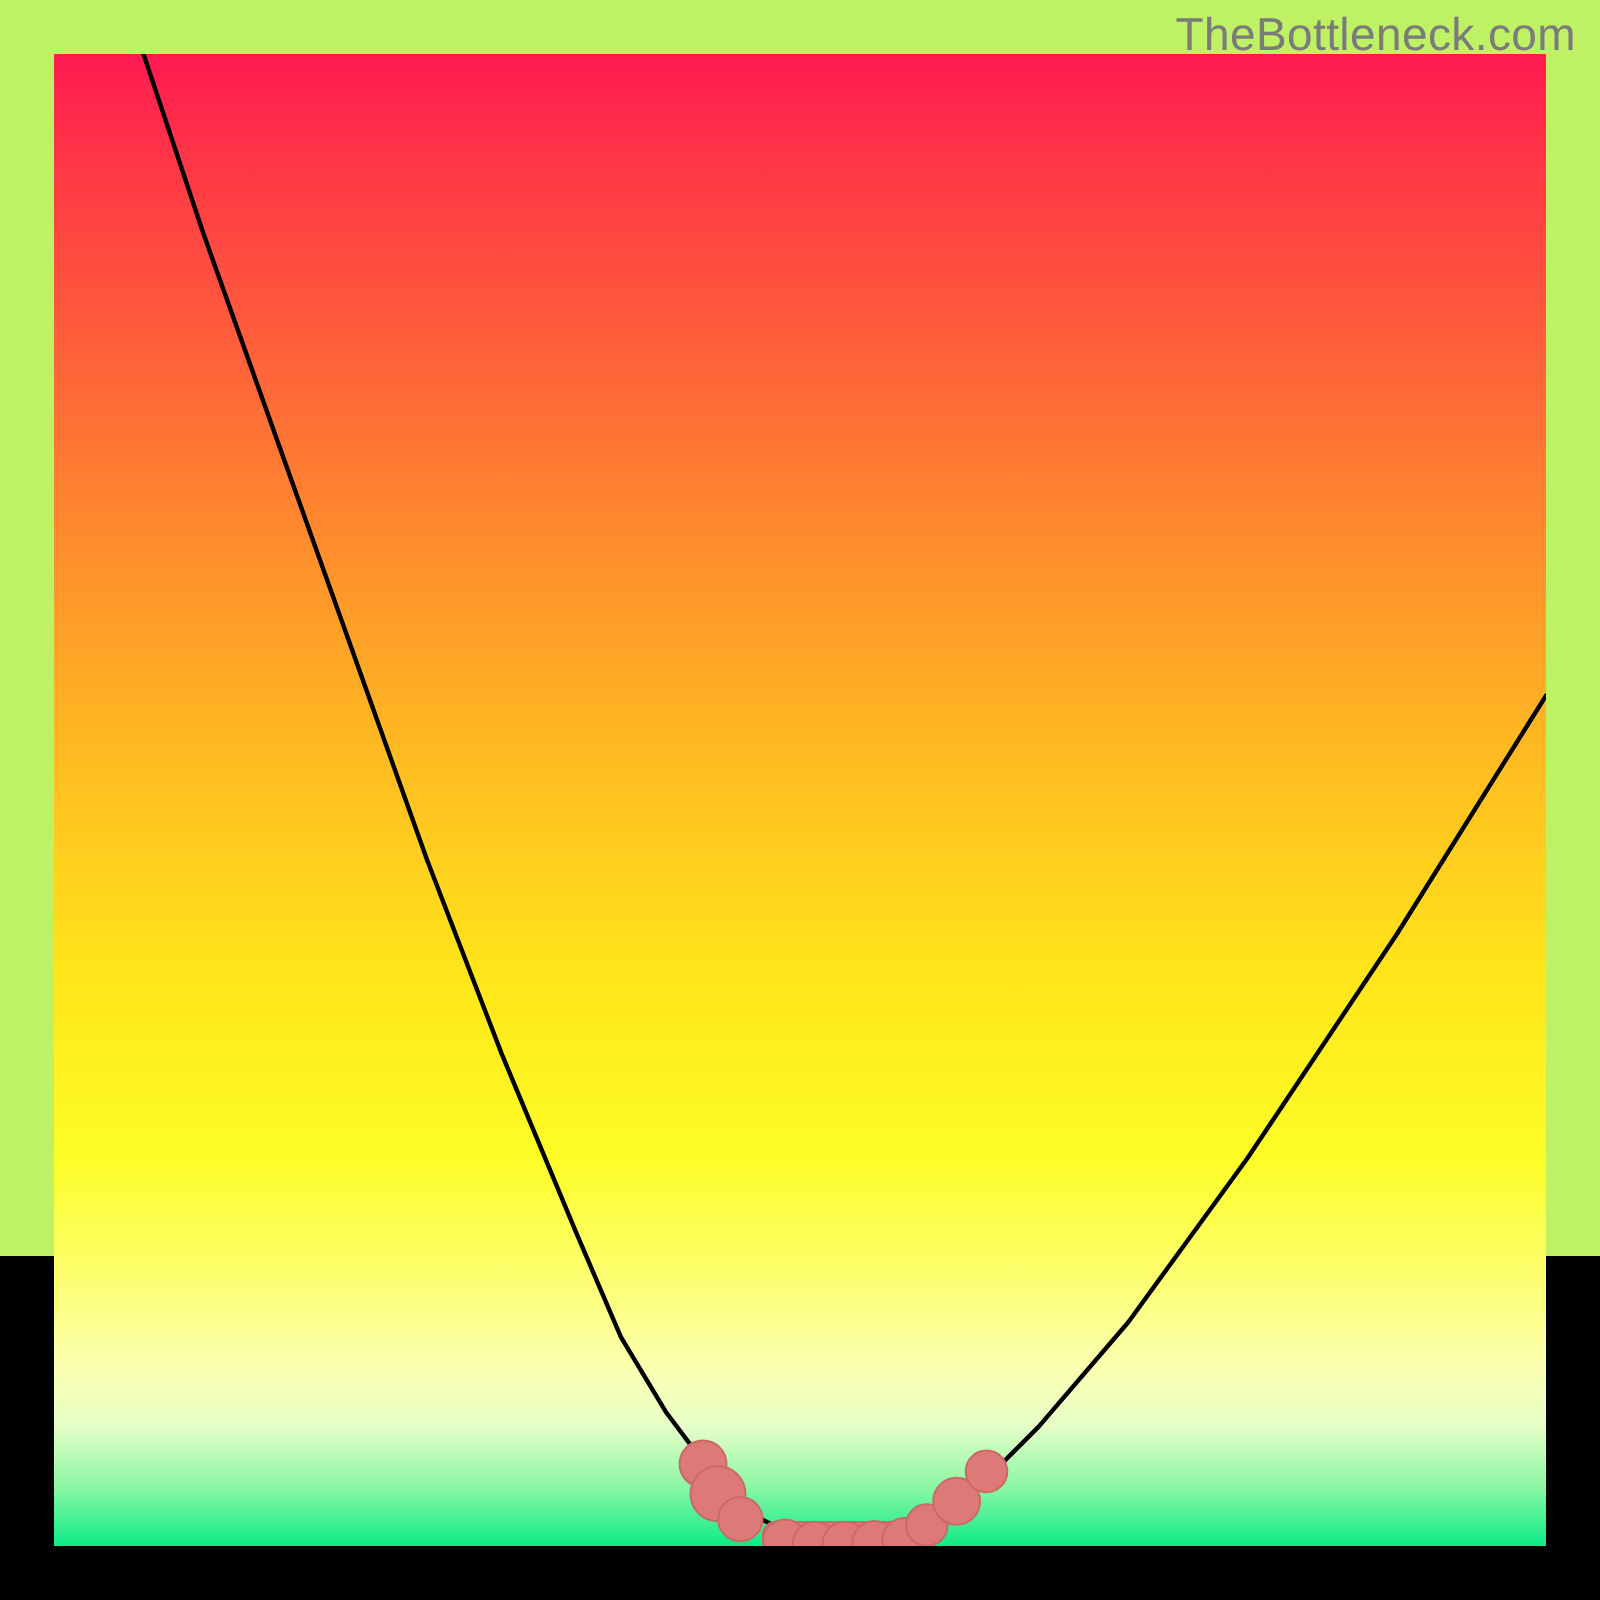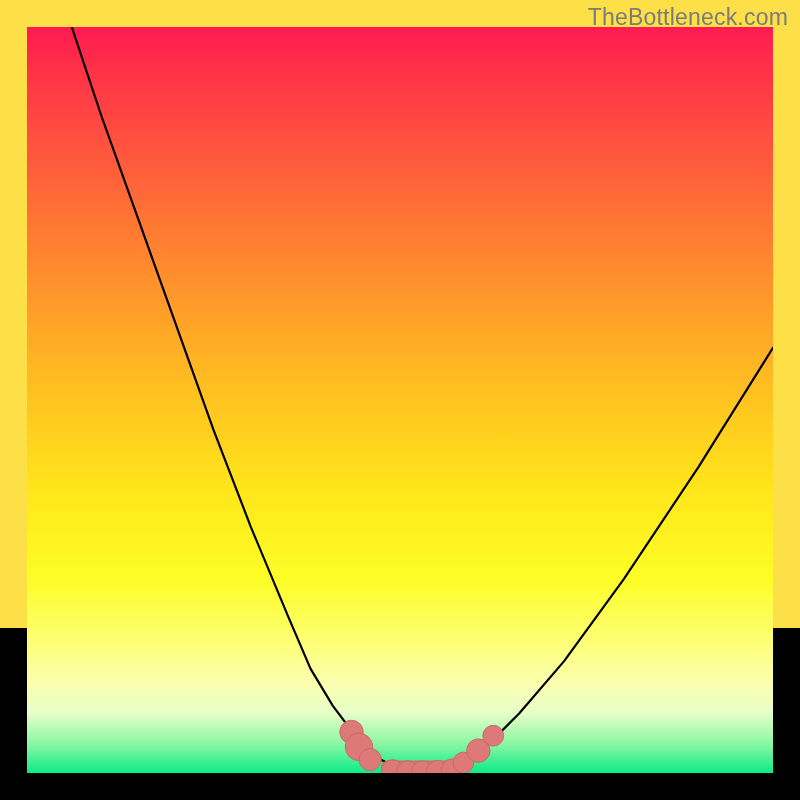--- a/index.html
+++ b/index.html
@@ -8,21 +8,21 @@
     width: 800px;
     height: 800px;
     overflow: hidden;
     background: #000;
     font-family: Arial, Helvetica, sans-serif;
   }
   .frame {
     position: absolute;
     left: 0; top: 0;
     width: 800px; height: 628px;
-    background: #fde047;
+    background: #bef264;
   }
   .plot {
     position: absolute;
     left: 27px;
     top: 27px;
     width: 746px;
     height: 746px;
     background: linear-gradient(to bottom,
       #ff1a52 0%,
       #ff3247 6%,

